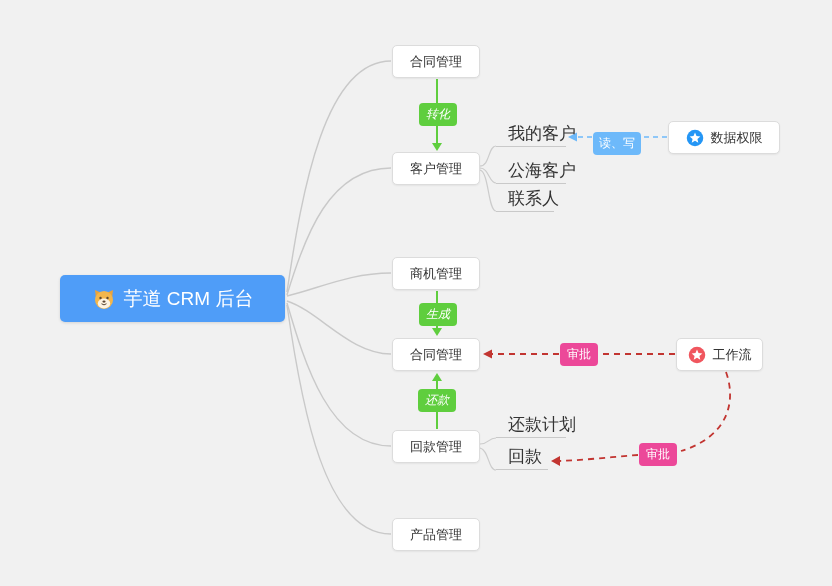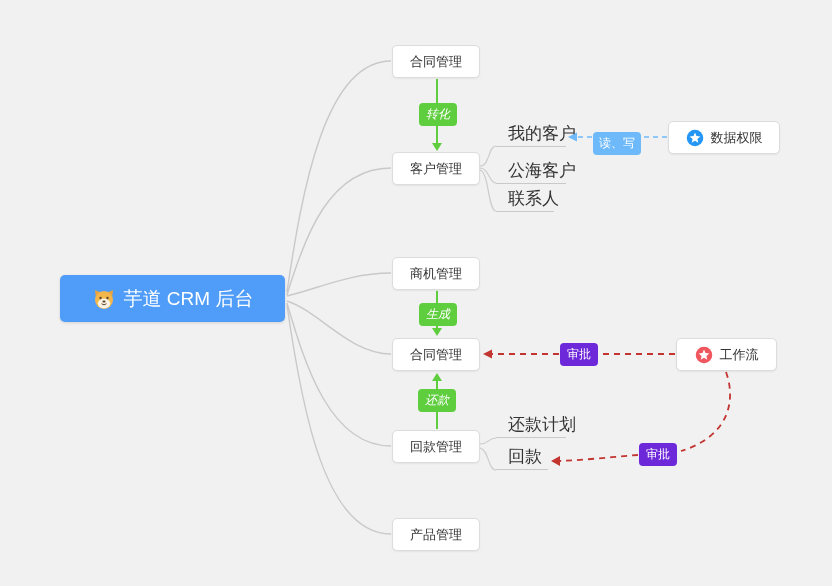--- a/index.html
+++ b/index.html
@@ -33,21 +33,21 @@
     box-shadow:0 1px 3px rgba(0,0,0,.12); white-space:nowrap;
   }
 
   .badge {
     position:absolute; z-index:2; height:23px; border-radius:4px;
     display:flex; align-items:center; justify-content:center;
     color:#fff; font-size:12px; white-space:nowrap;
   }
   .badge.green { background:#5fce3e; width:38px;font-style:italic; }
   .badge.blue  { background:#6db9fa; width:48px; }
-  .badge.red   { background:#6d28d9; width:38px; }
+  .badge.red   { background:#ec4899; width:38px; }
 
   .child-label {
     position:absolute; z-index:1; font-size:17px; color:#333;
     border-bottom:1px solid #c9c9c9; padding:3px 6px 5px 12px;
     line-height:15px; white-space:nowrap;
   }
 
   .side-node { display:flex; align-items:center; gap:7px; }
   .circle-icon { display:inline-flex; width:18px; height:18px; }
   .dog-icon { display:inline-flex; width:24px; height:24px; }
@@ -157,21 +157,21 @@
   <div class="mm-node side-node" style="left:668px; top:121px; width:112px; height:33px;">
     <span class="circle-icon">
       <svg viewBox="0 0 24 24" width="18" height="18">
         <circle cx="12" cy="12" r="11" fill="#2496f5"></circle>
         <polygon points="12,5.3 14,10.05 19.13,10.48 15.23,13.85 16.41,18.87 12,16.2 7.59,18.87 8.77,13.85 4.87,10.48 10,10.05" fill="#ffffff" transform="translate(0,-0.6)"></polygon>
       </svg>
     </span>
     <span>数据权限</span>
   </div>
 
-  <div class="mm-node side-node" style="left:676px; top:338px; width:101px; height:33px;">
+  <div class="mm-node side-node" style="left:676px; top:338px; width:87px; height:33px;">
     <span class="circle-icon">
       <svg viewBox="0 0 24 24" width="18" height="18">
         <circle cx="12" cy="12" r="11" fill="#f0565e"></circle>
         <polygon points="12,5.3 14,10.05 19.13,10.48 15.23,13.85 16.41,18.87 12,16.2 7.59,18.87 8.77,13.85 4.87,10.48 10,10.05" fill="#ffffff" transform="translate(0,-0.6)"></polygon>
       </svg>
     </span>
     <span>工作流</span>
   </div>
 
 </div>

